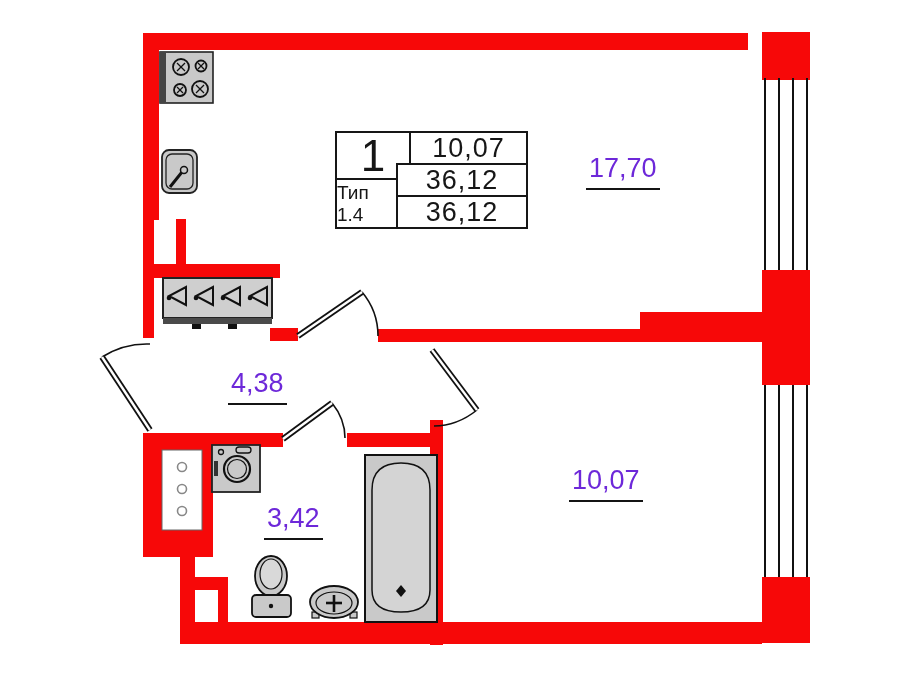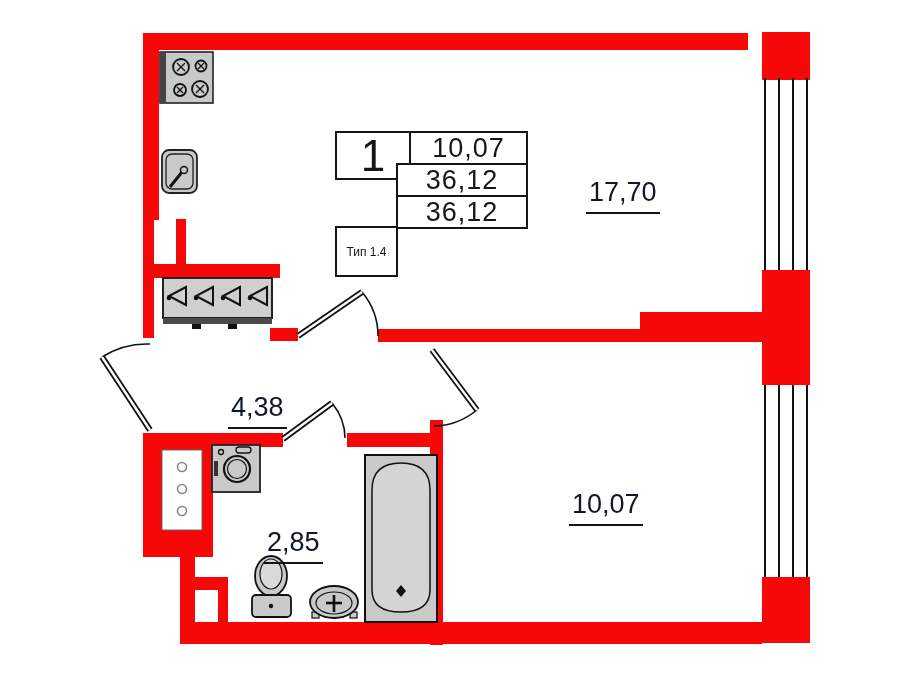--- a/index.html
+++ b/index.html
@@ -1,25 +1,25 @@
 <!DOCTYPE html>
 <html><head>
 <meta charset="utf-8">
 <style>
   html,body{margin:0;padding:0;background:#ffffff;}
   body{width:900px;height:675px;overflow:hidden;font-family:"Liberation Sans",sans-serif;}
   .plan{position:relative;width:900px;height:675px;background:#fff;}
   .plan svg{position:absolute;left:0;top:0;}
-  .room-label{position:absolute;font-size:27px;color:#0f172a;white-space:nowrap;margin-top:24px;}
+  .room-label{position:absolute;font-size:27px;color:#6d28d9;white-space:nowrap;}
   .room-label span{display:inline-block;border-bottom:2px solid #141414;padding:0 3px 4px 3px;}
   .cell{position:absolute;background:#fff;border:2px solid #161616;box-sizing:border-box;
         display:flex;align-items:center;justify-content:center;color:#161616;}
   .cell.num{font-size:27px;letter-spacing:1px;}
   #cell-count{font-size:44px;}
-  #cell-type{font-size:12px;margin-top:48px;}
+  #cell-type{font-size:19px;}
 </style>
 </head>
 <body>
 
 <div class="plan">
 
 <svg width="900" height="675" viewBox="0 0 900 675">
 
   <g fill="#f70808">
     <rect x="143" y="33" width="605" height="17"></rect>
@@ -170,21 +170,21 @@
 <div class="room-label" style="left:586px;top:153px;">
   <span>17,70</span>
 </div>
 <div class="room-label" style="left:569px;top:465px;">
   <span>10,07</span>
 </div>
 <div class="room-label" style="left:228px;top:368px;">
   <span>4,38</span>
 </div>
 <div class="room-label" style="left:264px;top:503px;">
-  <span>2,85</span>
+  <span>3,42</span>
 </div>
 
 <div class="cell" id="cell-count" style="left:335px;top:131px;width:76px;height:49px;">1</div>
 <div class="cell" id="cell-type" style="left:335px;top:178px;width:63px;height:51px;">Тип 1.4</div>
 <div class="cell num" style="left:409px;top:131px;width:119px;height:34px;">10,07</div>
 <div class="cell num" style="left:396px;top:163px;width:132px;height:34px;">36,12</div>
 <div class="cell num" style="left:396px;top:195px;width:132px;height:34px;">36,12</div>
 
 </div>
 

